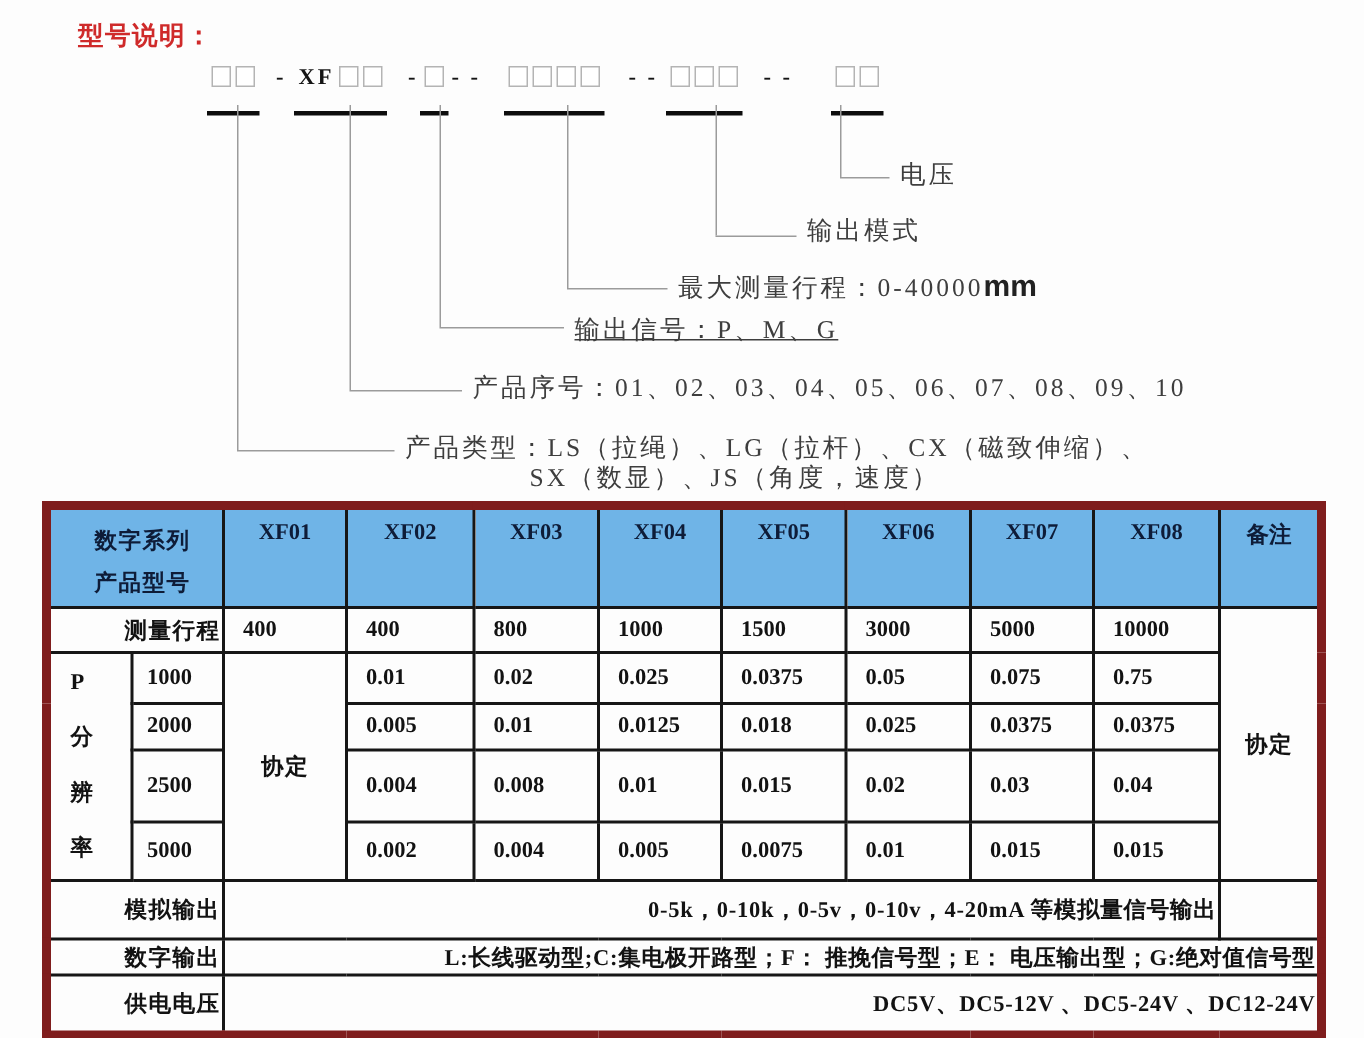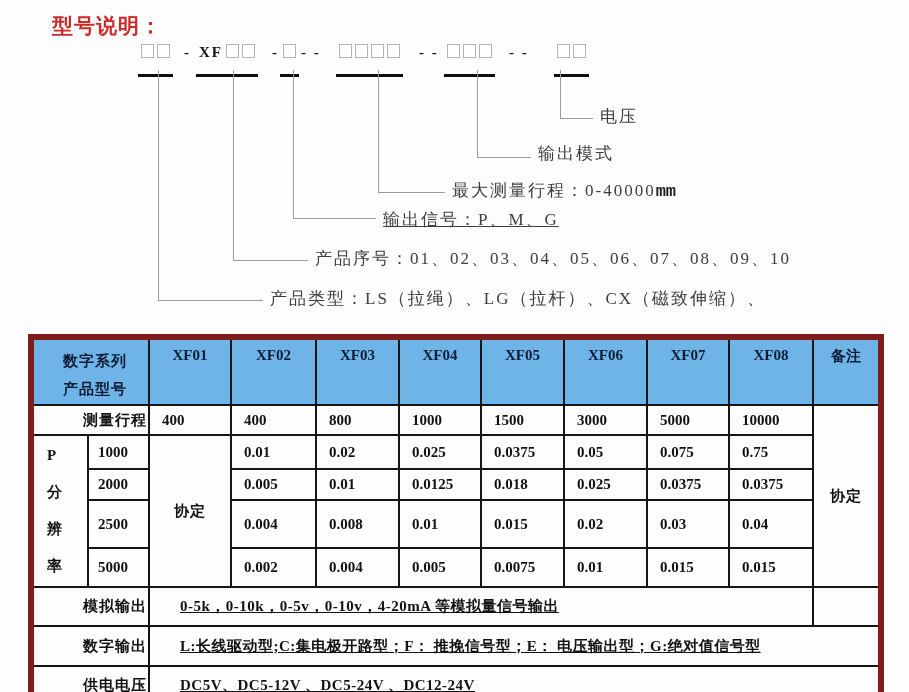--- a/index.html
+++ b/index.html
@@ -7,21 +7,21 @@
     width:909px; height:692px; position:relative; overflow:hidden;
     background:#fdfdfd;
     font-family:"Liberation Serif","DejaVu Serif",serif;
   }
   .page { position:absolute; inset:0; }
 
   
   .page-title {
     position:absolute; left:52px; top:12px;
     font-family:"Liberation Sans","DejaVu Sans",sans-serif;
-    font-size:21px; font-weight:bold; color:#cf2a2a; letter-spacing:1px;
+    font-size:17px; font-weight:bold; color:#cf2a2a; letter-spacing:1px;
   }
 
   
   .fmt-group {
     position:absolute; top:44px;
     display:inline-flex; align-items:flex-end; gap:3px;
     padding:0 3px 16px 3px;
     border-bottom:3px solid #0d0d0d;
   }
   .fmt-box {
@@ -39,22 +39,22 @@
   }
 
   
   .callout-vline { position:absolute; width:1px; background:#9b9b9b; }
   .callout-hline { position:absolute; height:1px; background:#9b9b9b; }
   .callout-label {
     position:absolute; font-size:17px; color:#3e3e3e; letter-spacing:2px;
     white-space:nowrap; line-height:20px;
   }
   .callout-label .unit {
-    font-family:Liberation Mono, monospace;
-    font-weight:bold; font-size:17px; letter-spacing:0; color:#222;
+    font-family:Liberation Sans, sans-serif;
+    font-weight:bold; font-size:20px; letter-spacing:0; color:#222;
   }
 
   
   table.spec {
     position:absolute; left:28px; top:334px;
     border-collapse:collapse; table-layout:fixed;
     border:6px solid #7f1d1d;
   }
   table.spec th, table.spec td {
     border:2px solid #161616;
@@ -68,21 +68,21 @@
   }
   th.hdr-col1 { text-align:left; padding-left:9px; }
   th.hdr-col1 span { display:block; line-height:28px; letter-spacing:1px; }
   td.row-label { padding-left:9px; letter-spacing:1px; text-align:right; vertical-align:middle; }
   td.val { padding-left:12px; text-align:left; vertical-align:middle; }
   td.scale { padding-left:9px; text-align:left; vertical-align:middle; }
   td.center { text-align:center; vertical-align:middle; padding:16px; letter-spacing:1px; }
   td.p-stack { vertical-align:middle; padding:2px 0 2px 13px; }
   td.p-stack div { display:flex; flex-direction:column; justify-content:space-between; height:126px; }
   td.p-stack span { display:block; line-height:15px; }
-  td.info { padding-left:30px; text-align:left; vertical-align:middle; letter-spacing:0.5px;text-decoration:underline; }
+  td.info { padding-left:30px; text-align:right; vertical-align:middle; letter-spacing:0.5px; }
 </style>
 </head>
 <body>
 
 <div class="page">
   <div class="page-title">型号说明：</div>
   <div id="format-line">
       <span class="fmt-group" style="left: 138px;">
         <span class="fmt-box"></span>
         <span class="fmt-box"></span>
@@ -127,21 +127,21 @@
       <div class="callout-hline" style="left: 378px; top: 192px; width: 67px;"></div>
       <div class="callout-label" style="left: 452px; top: 181px;"><span>最大测量行程：0-40000</span><span class="unit">mm</span></div>
       <div class="callout-vline" style="left: 293px; top: 70px; height: 148px;"></div>
       <div class="callout-hline" style="left: 293px; top: 218px; width: 83px;"></div>
       <div class="callout-label" style="left: 383px; top: 210px; text-decoration: underline;"><span>输出信号：P、M、G</span></div>
       <div class="callout-vline" style="left: 233px; top: 70px; height: 190px;"></div>
       <div class="callout-hline" style="left: 233px; top: 260px; width: 75px;"></div>
       <div class="callout-label" style="left: 315px; top: 249px;"><span>产品序号：01、02、03、04、05、06、07、08、09、10</span></div>
       <div class="callout-vline" style="left: 158px; top: 70px; height: 230px;"></div>
       <div class="callout-hline" style="left: 158px; top: 300px; width: 105px;"></div>
-      <div class="callout-label" style="left: 270px; top: 289px;"><span>产品类型：LS（拉绳）、LG（拉杆）、CX（磁致伸缩）、</span></div>
+      <div class="callout-label" style="left: 270px; top: 289px;"><span>产品类型：LS（拉绳）、LG（拉杆）、CX（磁致伸缩）、</span><div class="callout-line2" style="margin-left: 83px;">SX（数显）、JS（角度，速度）</div></div>
     </div>
   <table class="spec" id="spec-table">
     <colgroup>
       <col style="width:57px">
         <col style="width:61px">
         <col style="width:82px">
       <col style="width:85px">
         <col style="width:83px">
         <col style="width:82px">
       <col style="width:83px">
@@ -225,21 +225,21 @@
           <td class="val">0.0075</td>
           <td class="val">0.01</td>
           <td class="val">0.015</td>
           <td class="val">0.015</td>
         </tr>
         <tr style="height: 39px;">
           <td class="row-label" colspan="2">模拟输出</td>
           <td class="info" colspan="8">0-5k，0-10k，0-5v，0-10v，4-20mA 等模拟量信号输出</td>
           <td class="center"></td>
         </tr>
-        <tr style="height: 40px;">
+        <tr style="height: 24px;">
           <td class="row-label" colspan="2">数字输出</td>
           <td class="info" colspan="9">L:长线驱动型;C:集电极开路型；F： 推挽信号型；E： 电压输出型；G:绝对值信号型</td>
         </tr>
         <tr style="height: 40px;">
           <td class="row-label" colspan="2">供电电压</td>
           <td class="info" colspan="9">DC5V、DC5-12V 、DC5-24V 、DC12-24V</td>
         </tr>
       </tbody>
   </table>
 </div>

